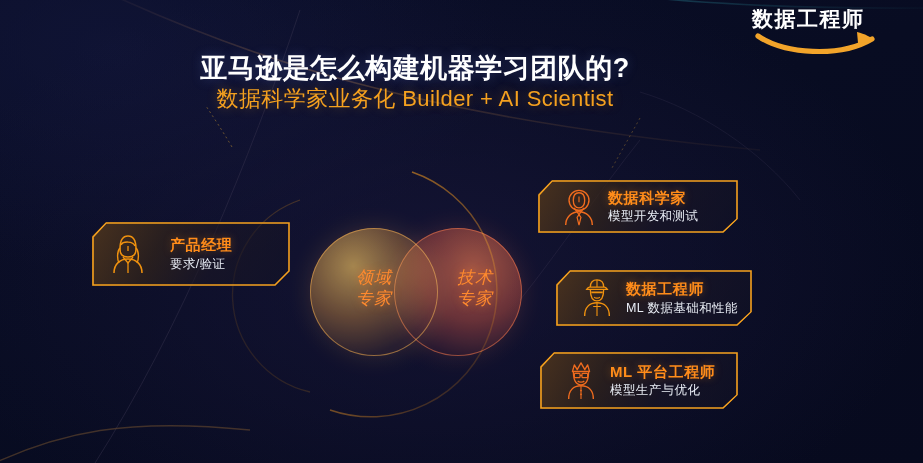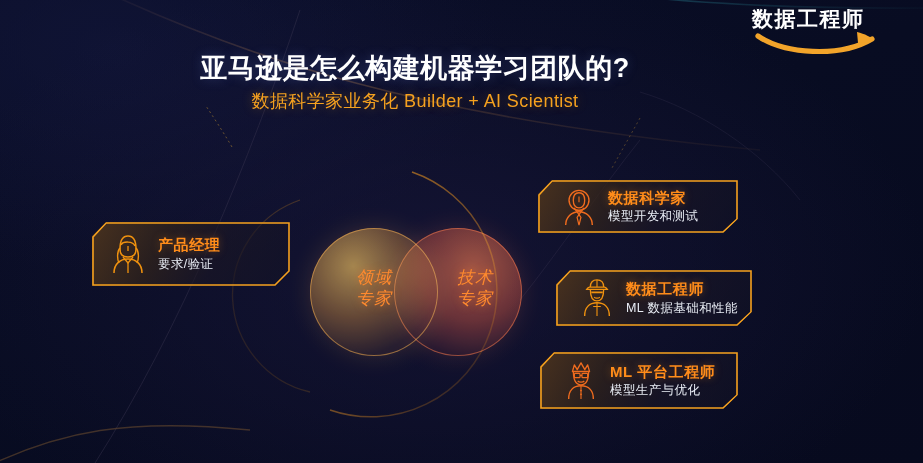--- a/index.html
+++ b/index.html
@@ -31,22 +31,21 @@
   #logo .smile { position:absolute; left:2px; top:22px; }
 
   
   #title-block { position:absolute; left:0; top:52px; width:830px; text-align:center; }
   #main-title {
     font-size:27px; font-weight:bold; color:#ffffff;
     letter-spacing:0.5px; line-height:1.22;
     text-shadow:0 0 12px rgba(120,150,255,0.25);
   }
   #sub-title {
-    margin-top:5px;
-    font-size:18px; font-weight:normal; color:#f5a11f;
+    font-size:22px; font-weight:normal; color:#f5a11f;
     letter-spacing:0.4px; line-height:1.25;
     text-shadow:0 0 12px rgba(245,161,31,0.3);
   }
 
   
   #venn { position:absolute; left:310px; top:228px; width:212px; height:128px;font-style:italic; }
   .circle {
     position:absolute; top:0; width:128px; height:128px; border-radius:50%;
     mix-blend-mode:screen;
   }
@@ -85,21 +84,21 @@
   .card-icon { position:relative; flex:0 0 auto; margin-left:16px; }
   .card-text { margin-left:10px; }
   .card-title {
     font-size:15px; font-weight:bold; color:#ff8c1a; line-height:1.3;
     letter-spacing:0.6px; text-shadow:0 0 8px rgba(255,140,26,0.35);
   }
   .card-sub {
     font-size:12.5px; color:#e9edf5; line-height:1.35; letter-spacing:0.4px;
     margin-top:1px;
   }
-  #card-pm        { left:92px;  top:222px; width:198px; height:64px; }
+  #card-pm        { left:92px;  top:222px; width:198px; height:64px;gap:12px; }
   #card-res       { left:92px;  top:313px; width:198px; height:64px; }
   #card-ds        { left:538px; top:180px; width:200px; height:53px; }
   #card-de        { left:556px; top:270px; width:196px; height:56px; }
   #card-mle       { left:540px; top:352px; width:198px; height:57px; }
   #card-ds .card-icon, #card-de .card-icon, #card-mle .card-icon { margin-left:22px; }
 </style>
 </head>
 <body>
 
 <div id="slide">

